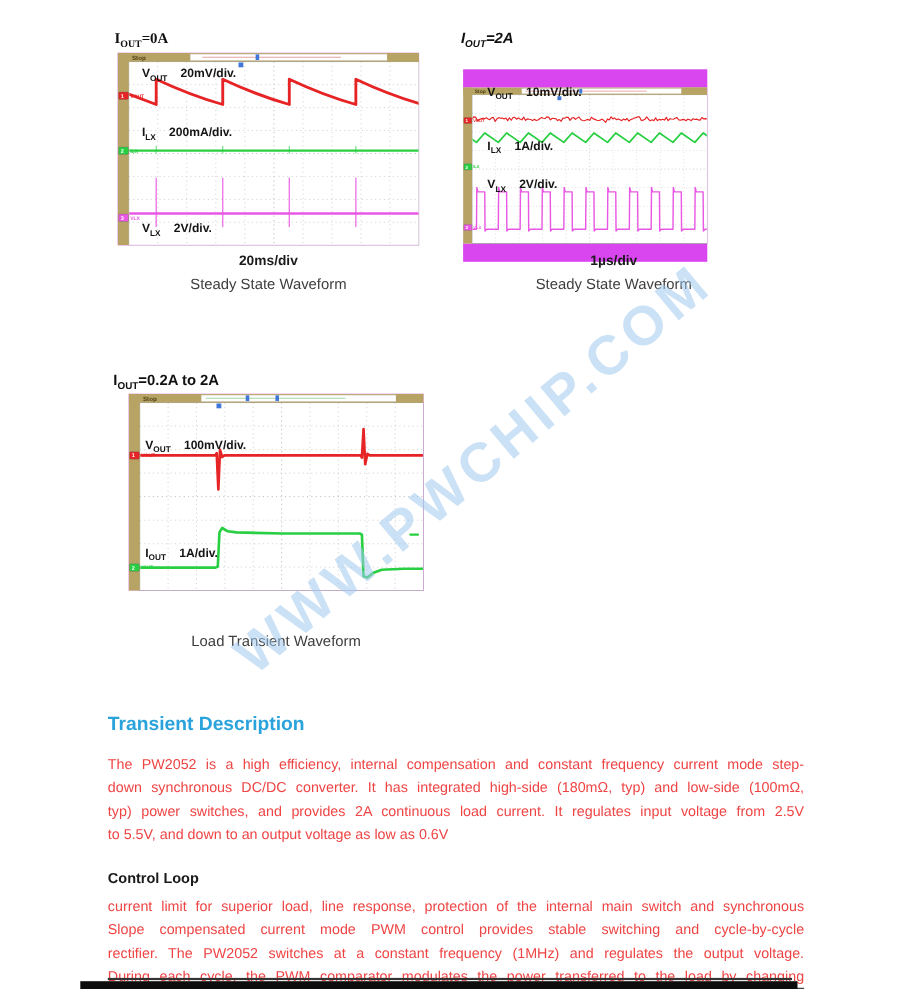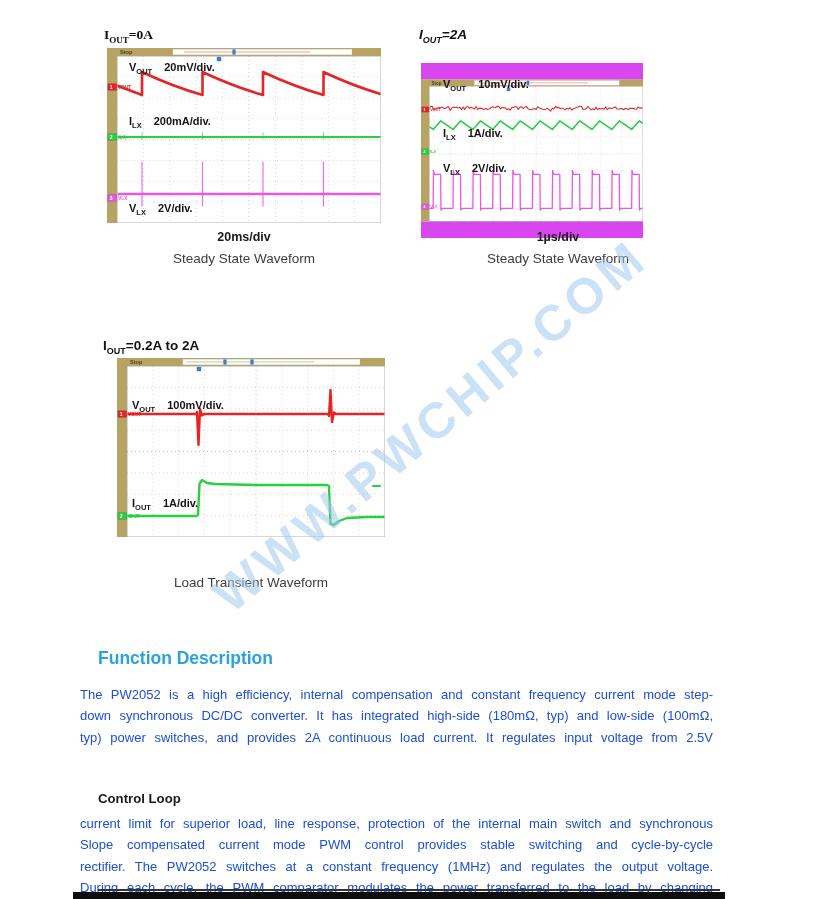--- a/index.html
+++ b/index.html
@@ -26,21 +26,21 @@
   #tb1{left:421px;top:230px;width:274px;}
   #tb2{left:117px;top:542px;width:268px;}
   .wcaption{position:absolute;text-align:center;font-size:13.5px;color:#3d3d3d;}
   #cap0{left:107px;top:251px;width:274px;}
   #cap1{left:421px;top:251px;width:274px;}
   #cap2{left:117px;top:575px;width:268px;}
   #watermark{position:absolute;left:85px;top:397px;width:690px;text-align:center;
      font-weight:bold;font-size:50px;letter-spacing:5px;color:rgba(158,200,238,0.55);
      transform:rotate(-40deg);transform-origin:center;z-index:30;pointer-events:none;white-space:nowrap;}
   #fn-heading{position:absolute;left:98px;top:648px;font-weight:bold;font-size:17.5px;}
-  .para{position:absolute;left:80px;width:633px;font-size:13px;color:#1d4ed8;}
+  .para{position:absolute;left:98px;width:633px;font-size:13px;color:#ef4444;}
   #para1{top:684px;}
   #para2{top:813px;}
   .pline{line-height:21.3px;text-align:left;}
   .just{text-align:justify;text-align-last:justify;}
   #ctl-heading{position:absolute;left:98px;top:791px;font-weight:bold;font-size:13.2px;color:#1a1a1a;}
   #underline-rule{position:absolute;left:98px;top:889px;width:622px;height:2px;background:#333;}
   #footer-bar{position:absolute;left:73px;top:892px;width:652px;height:8px;background:#0d0d0d;}
 </style>
 </head>
 <body>
@@ -210,25 +210,26 @@
   </div>
 
   <div class="timebase" id="tb0">20ms/div</div>
   <div class="timebase" id="tb1">1µs/div</div>
   <div class="wcaption" id="cap0">Steady State Waveform</div>
   <div class="wcaption" id="cap1">Steady State Waveform</div>
   <div class="wcaption" id="cap2">Load Transient Waveform</div>
 
   <div id="watermark" style="color: rgba(158, 200, 238, 0.55);">WWW.PWCHIP.COM</div>
 
-  <div id="fn-heading" style="color: rgb(42, 163, 220);">Function Description</div>
+  <div id="fn-heading" style="color: rgb(42, 163, 220);">Transient Description</div>
   <div class="para" id="para1">
       <div class="pline just">The PW2052 is a high efficiency, internal compensation and constant frequency current mode step-</div>
       <div class="pline just">down synchronous DC/DC converter. It has integrated high-side (180mΩ, typ) and low-side (100mΩ,</div>
       <div class="pline just">typ) power switches, and provides 2A continuous load current. It regulates input voltage from 2.5V</div>
+      <div class="pline">to 5.5V, and down to an output voltage as low as 0.6V</div>
     </div>
   <div id="ctl-heading">Control Loop</div>
   <div class="para" id="para2">
       <div class="pline just">current limit for superior load, line response, protection of the internal main switch and synchronous</div>
       <div class="pline just">Slope compensated current mode PWM control provides stable switching and cycle-by-cycle</div>
       <div class="pline just">rectifier. The PW2052 switches at a constant frequency (1MHz) and regulates the output voltage.</div>
       <div class="pline just" style="border-bottom: 1.6px solid rgb(46, 46, 46);">During each cycle, the PWM comparator modulates the power transferred to the load by changing</div>
     </div>
 
   <div id="underline-rule"></div>

